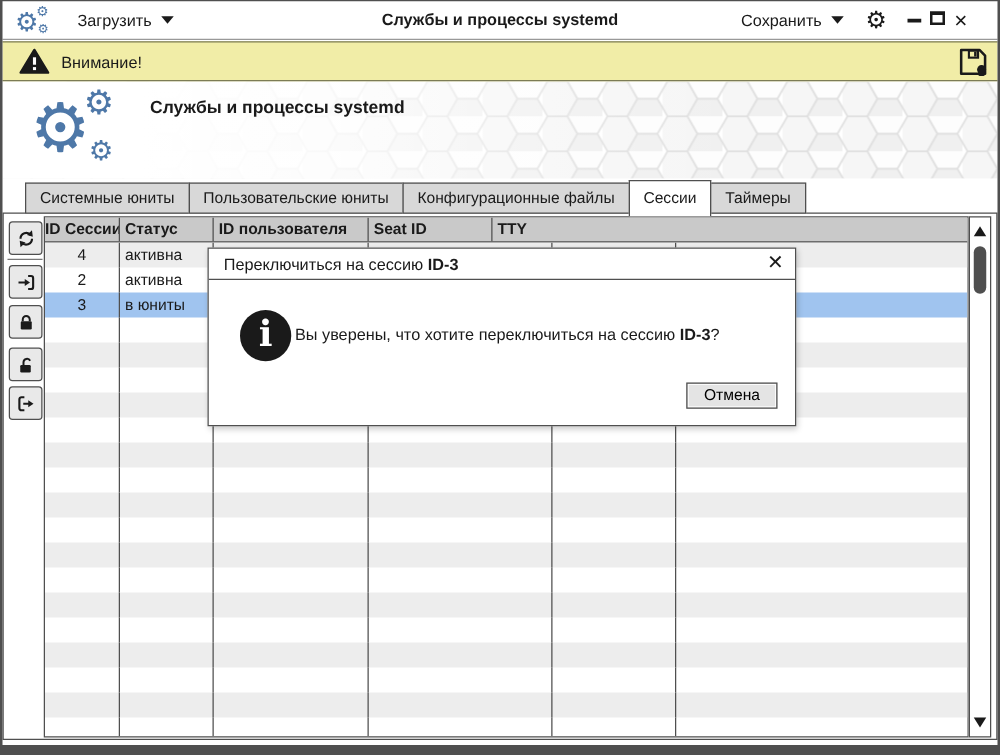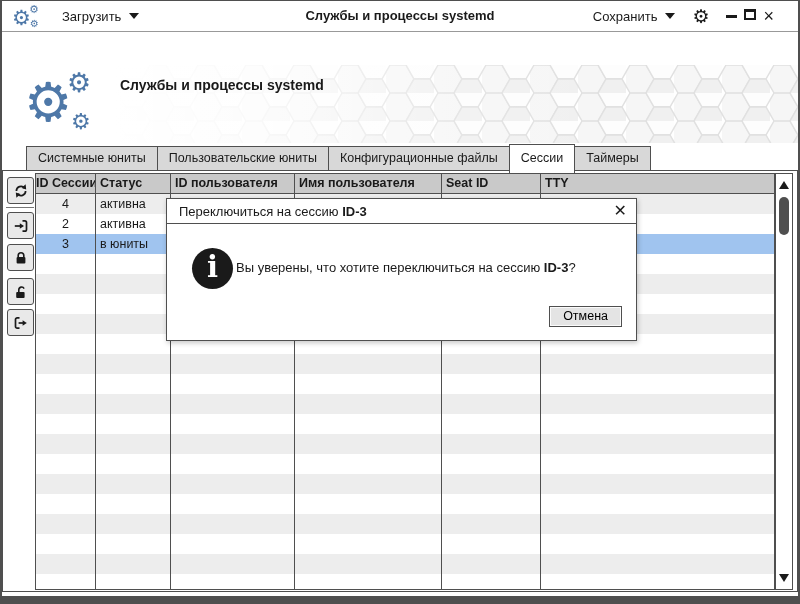--- a/index.html
+++ b/index.html
@@ -44,21 +44,21 @@
   .logo{position:absolute;left:22px;top:4px;width:80px;height:72px;color:#4e78a8}
   .logo .g1{font-size:54px;left:0;top:7px}
   .logo .g2{font-size:27px;left:43px;top:0}
   .logo .g3{font-size:22px;left:47px;top:42px}
   .hd-title{position:absolute;left:118px;top:12px;font-size:14px;font-weight:bold}
   .hd-sub{position:absolute;left:118px;top:41px;font-size:12.5px}
 
   
   .tabstrip{position:absolute;left:20px;top:144px;display:flex;z-index:8}
   .tab{height:25px;margin-top:2px;line-height:23px;padding:0 11px;background:#d8d8d8;border:1px solid #4f4f4f;margin-left:-1px;font-size:12.5px;white-space:nowrap}
-  .tab:first-child{margin-left:6px}
+  .tab:first-child{margin-left:0}
   .tab.active{background:#fff;height:29px;margin-top:0;line-height:26px;border-bottom:none;position:relative;z-index:9}
 
   
   .panel{position:absolute;left:2px;top:170px;width:796px;height:422px;background:#fff;border:1px solid #4f4f4f;z-index:6}
 
   
   .side-btn{position:absolute;width:27px;height:27px;border:1px solid #4f4f4f;border-radius:3px;background:#e9e9e9;display:flex;align-items:center;justify-content:center}
   .side-sep{position:absolute;left:3px;top:36px;width:28px;height:1px;background:#777}
 
   
@@ -123,20 +123,35 @@
       </div>
       <span class="tb-gear">⚙</span>
       <div class="win-ctl">
         <span class="ic-min"></span>
         <span class="ic-max"></span>
         <span class="ic-close">×</span>
       </div>
     </div>
   </div>
 
+  <div class="warnbar">
+    <svg width="25" height="22" viewBox="0 0 26 23">
+      <path d="M13 2 L24.5 21 H1.5 Z" fill="#1a1a1a" stroke="#1a1a1a" stroke-width="2" stroke-linejoin="round"></path>
+      <rect x="11.8" y="8.2" width="2.6" height="6.2" fill="#fff"></rect>
+      <rect x="11.8" y="16.4" width="2.6" height="2.5" fill="#fff"></rect>
+    </svg>
+    <span class="warn-label">Внимание!</span>
+    <svg class="save-floppy" viewBox="0 0 24 24">
+      <path d="M3.5 3.5 h13 l4 4 v13 h-17 z" fill="none" stroke="#1a1a1a" stroke-width="1.8" stroke-linejoin="round"></path>
+      <rect x="9" y="4" width="6.5" height="5" fill="none" stroke="#1a1a1a" stroke-width="1.5"></rect>
+      <rect x="12.7" y="4.8" width="1.8" height="3.4" fill="#1a1a1a"></rect>
+      <circle cx="18" cy="17.5" r="3.2" fill="#1a1a1a"></circle>
+      <rect x="15.6" y="17.5" width="4.8" height="4.5" rx="1" fill="#1a1a1a"></rect>
+    </svg>
+  </div>
 
   <div class="appheader">
     <svg class="hex-svg" width="796" height="78">
       <defs>
         <pattern id="hexp" width="48" height="28" patternUnits="userSpaceOnUse">
           <path d="M4 0 L20 0 L28 14 L20 28 L4 28 L-4 14 Z" fill="#f6f6f6" stroke="#e0e0e0" stroke-width="1.4"></path>
           <path d="M28 -14 L44 -14 L52 0 L44 14 L28 14 L20 0 Z" fill="#fdfdfd" stroke="#e0e0e0" stroke-width="1.4"></path>
           <path d="M28 14 L44 14 L52 28 L44 42 L28 42 L20 28 Z" fill="#f0f0f0" stroke="#e0e0e0" stroke-width="1.4"></path>
         </pattern>
       </defs>
@@ -195,21 +210,20 @@
         <line x1="5.6" y1="8" x2="10.4" y2="8" stroke="#1a1a1a" stroke-width="1.7"></line>
         <polygon points="9.6,5.2 13.8,8 9.6,10.8" fill="#1a1a1a"></polygon>
       </svg>
     </div>
 
     <div class="table">
       <div class="thead">
           <div class="hcell c0">ID Сессии</div>
           <div class="hcell c1">Статус</div>
           <div class="hcell c2">ID пользователя</div>
-          <div class="hcell c3">Имя пользователя</div>
           <div class="hcell c4">Seat ID</div>
           <div class="hcell c5">TTY</div>
         </div>
       <div class="tbody">
           <div class="trow alt">
             <div class="tcell c0">4</div>
             <div class="tcell c1">активна</div>
             <div class="tcell c2"></div>
             <div class="tcell c3"></div>
             <div class="tcell c4"></div>

